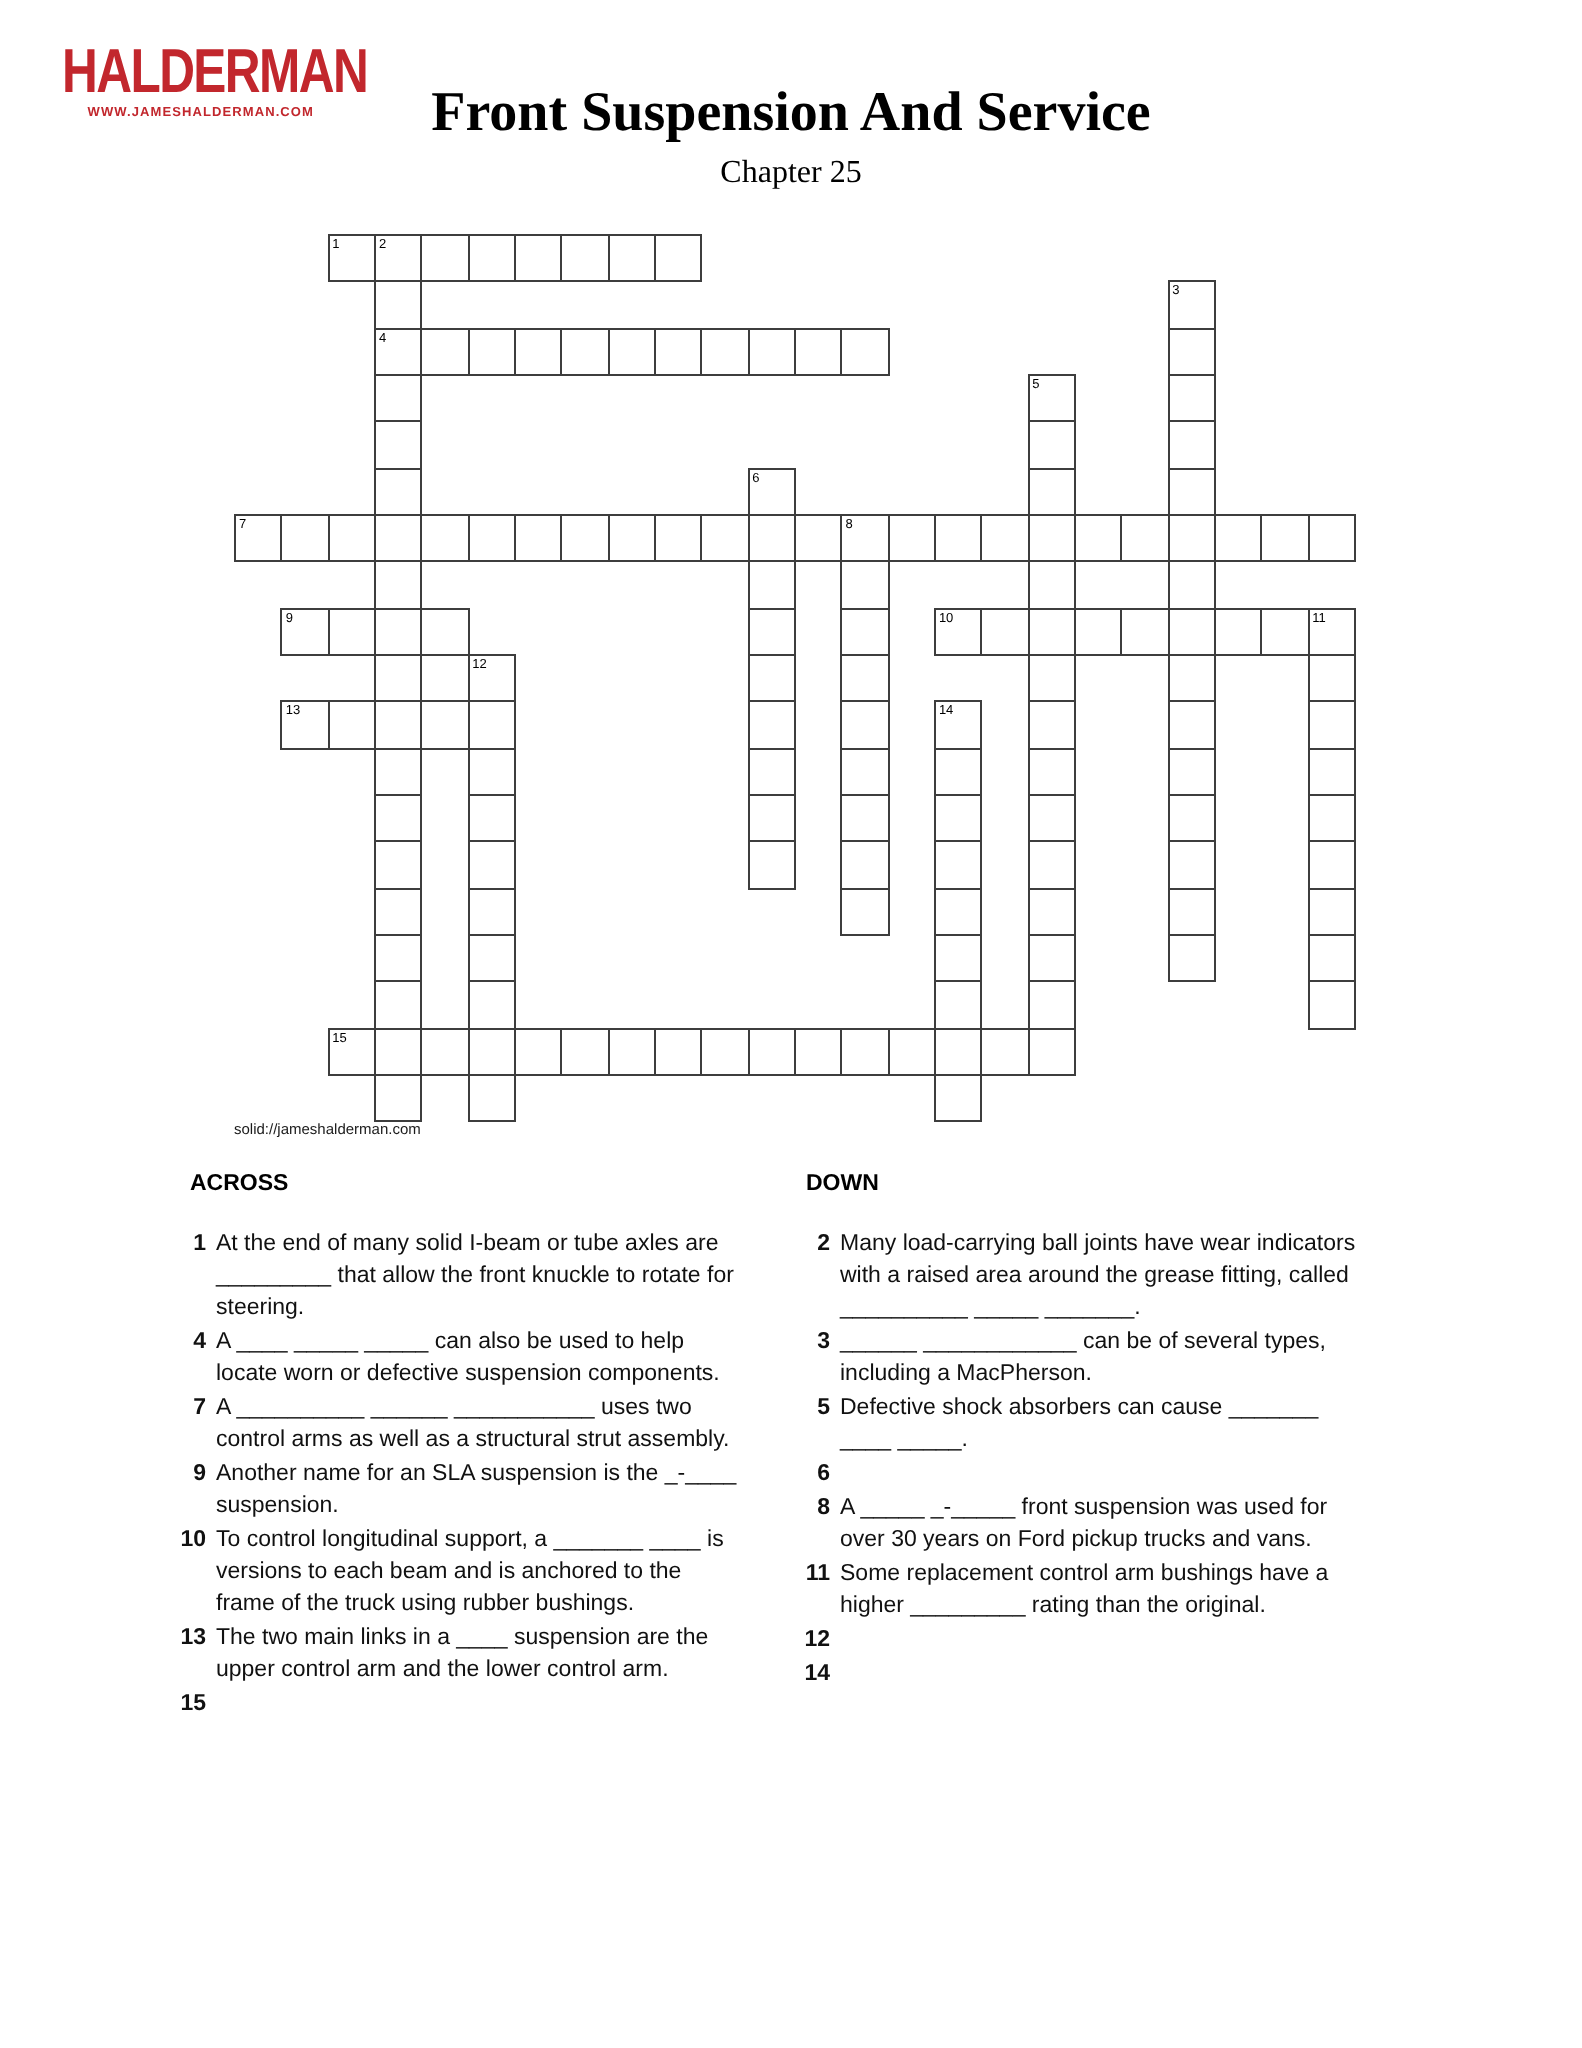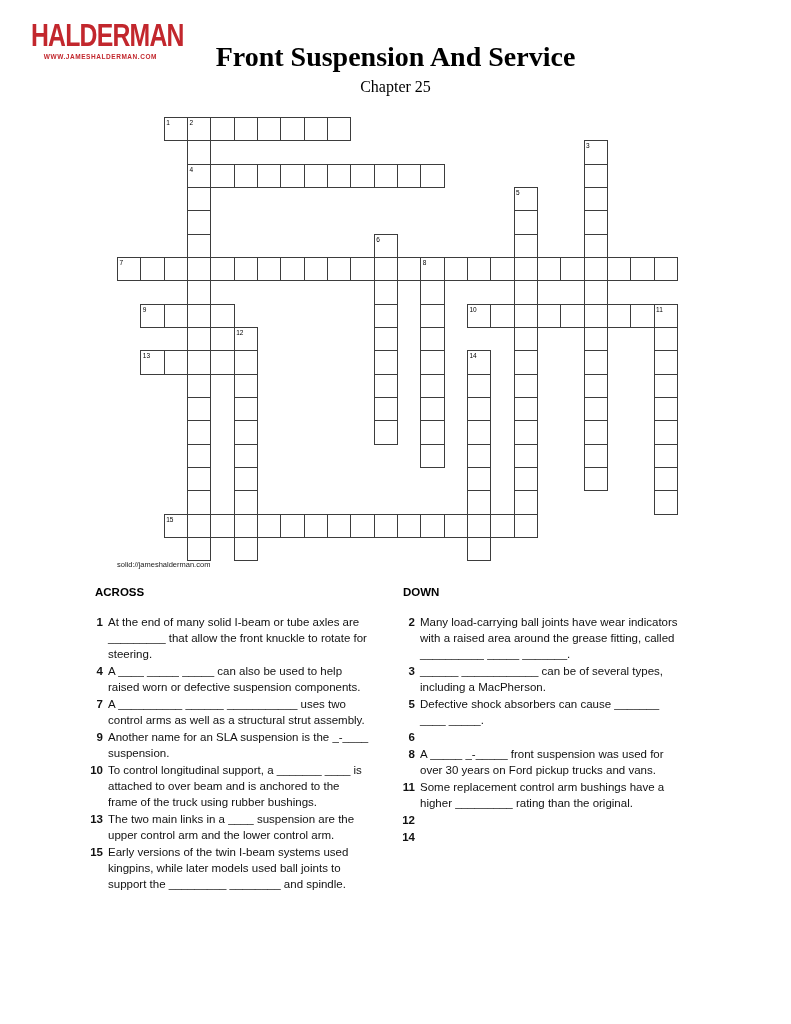--- a/index.html
+++ b/index.html
@@ -236,41 +236,40 @@
   <div class="clues-header" style="left:95px; top:586px;">ACROSS</div>
   <div class="clues-header" style="left:403px; top:586px;">DOWN</div>
 
   <div class="clue-col" id="across-list" style="left:86px; top:614px; width:294px;">
       <div class="clue">
         <span class="clue-num">1</span>
         <span class="clue-text">At the end of many solid I-beam or tube axles are _________ that allow the front knuckle to rotate for steering.</span>
       </div>
       <div class="clue">
         <span class="clue-num">4</span>
-        <span class="clue-text">A ____ _____ _____ can also be used to help raised worn or defective suspension components.</span>
+        <span class="clue-text">A ____ _____ _____ can also be used to help locate worn or defective suspension components.</span>
       </div>
       <div class="clue">
         <span class="clue-num">7</span>
         <span class="clue-text">A __________ ______ ___________ uses two control arms as well as a structural strut assembly.</span>
       </div>
       <div class="clue">
         <span class="clue-num">9</span>
         <span class="clue-text">Another name for an SLA suspension is the _-____ suspension.</span>
       </div>
       <div class="clue">
         <span class="clue-num">10</span>
-        <span class="clue-text">To control longitudinal support, a _______ ____ is attached to over beam and is anchored to the frame of the truck using rubber bushings.</span>
+        <span class="clue-text">To control longitudinal support, a _______ ____ is versions to each beam and is anchored to the frame of the truck using rubber bushings.</span>
       </div>
       <div class="clue">
         <span class="clue-num">13</span>
         <span class="clue-text">The two main links in a ____ suspension are the upper control arm and the lower control arm.</span>
       </div>
       <div class="clue">
         <span class="clue-num">15</span>
-        <span class="clue-text">Early versions of the twin I-beam systems used kingpins, while later models used ball joints to support the _________ ________ and spindle.</span>
       </div>
     </div>
   <div class="clue-col" id="down-list" style="left:398px; top:614px; width:294px;">
       <div class="clue">
         <span class="clue-num">2</span>
         <span class="clue-text">Many load-carrying ball joints have wear indicators with a raised area around the grease fitting, called __________ _____ _______.</span>
       </div>
       <div class="clue">
         <span class="clue-num">3</span>
         <span class="clue-text">______ ____________ can be of several types, including a MacPherson.</span>

